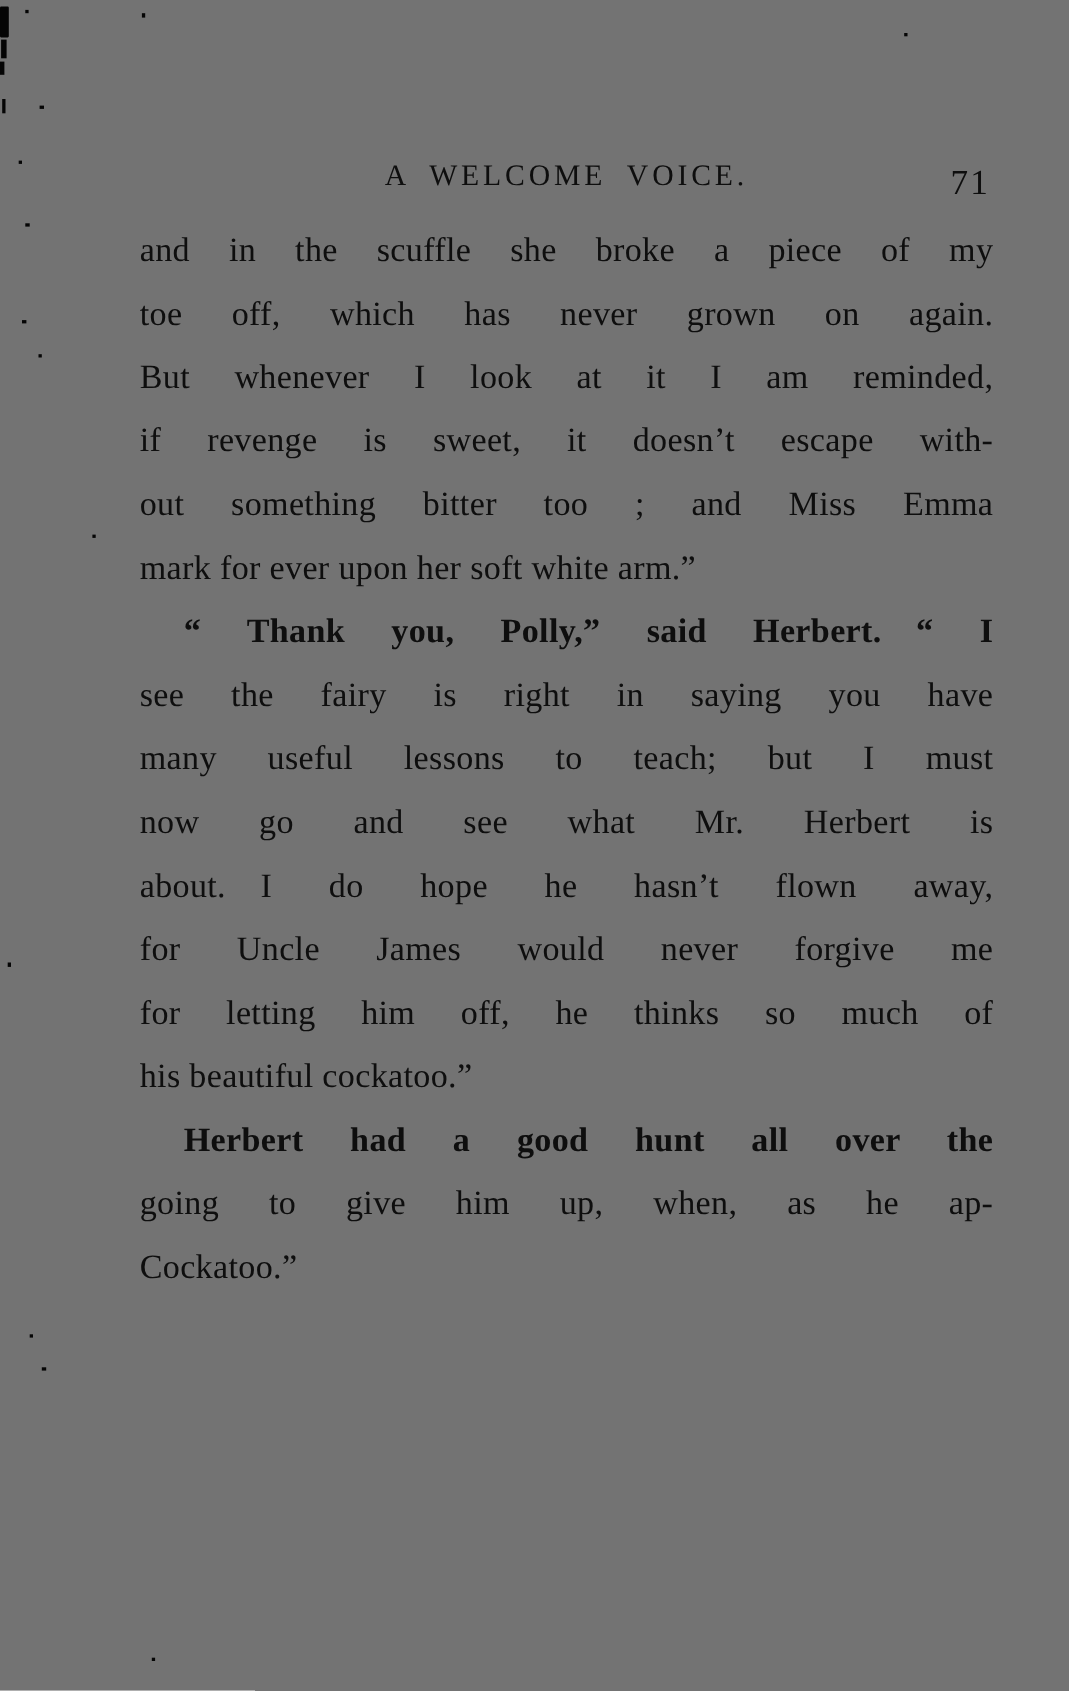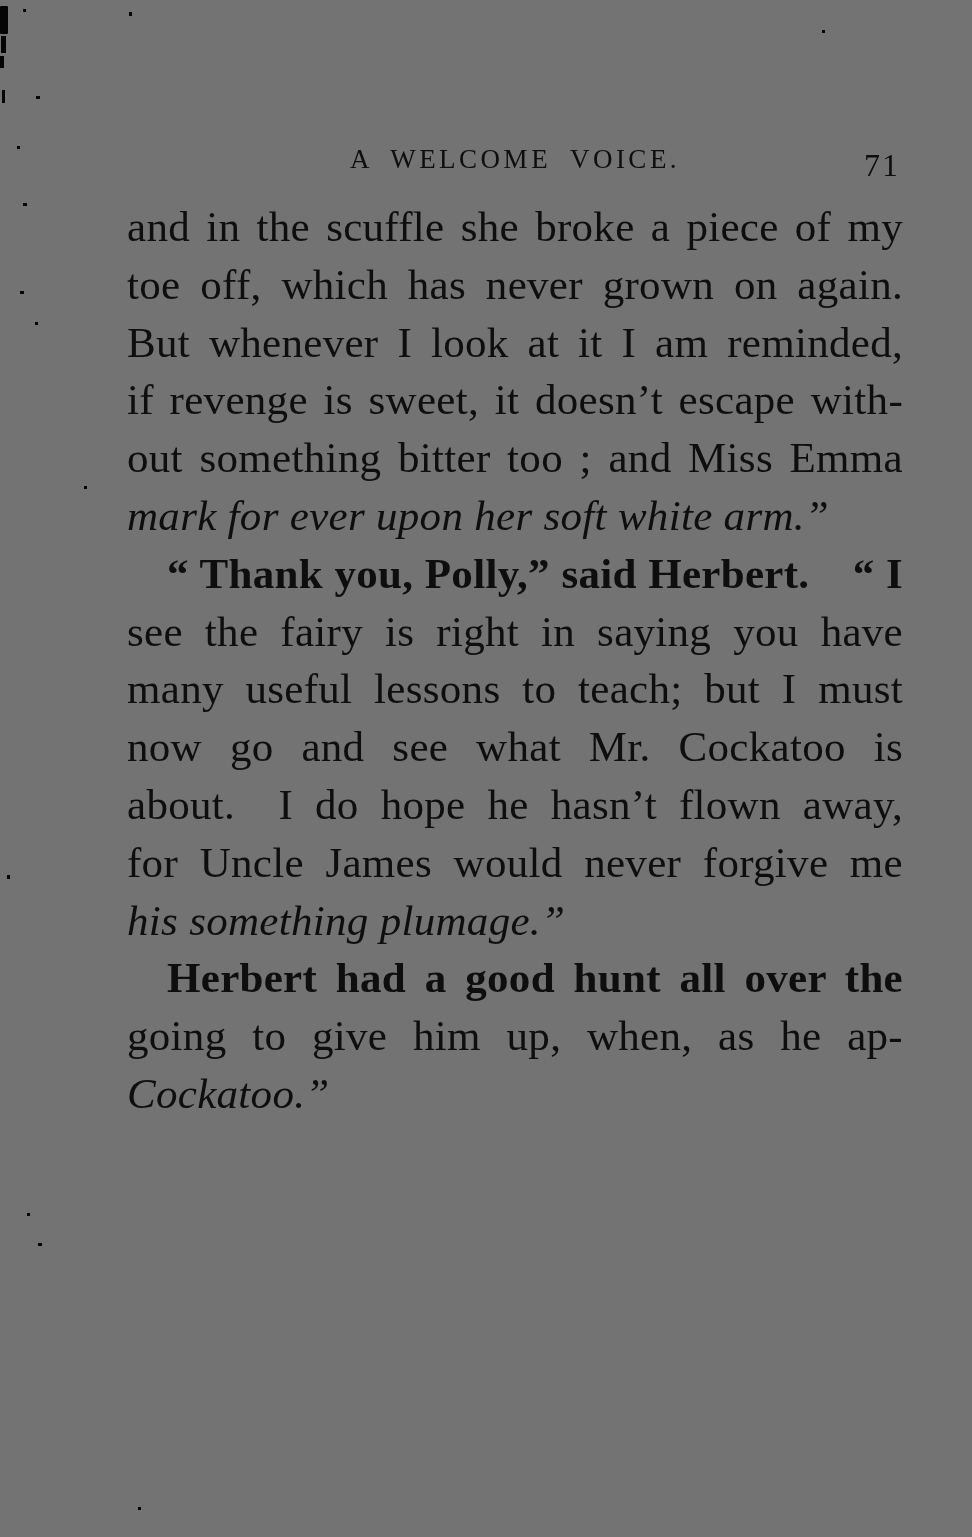--- a/index.html
+++ b/index.html
@@ -34,33 +34,32 @@
     right: 72px;
     font-size: 32px;
     letter-spacing: 2px;
   }
   
   .text-block {
     position: absolute;
     top: 198px;
     left: 127px;
     width: 776px;
-    font-size: 43px;
+    font-size: 31px;
     line-height: 57.8px;
     letter-spacing: 0.3px;
   }
   .line {
     text-align: justify;
     text-align-last: justify;
     white-space: normal;
   }
   .line.no-justify {
     text-align: right;
     text-align-last: left;
-    font-style: italic;
   }
   .line.indent {
     text-indent: 40px;
     font-weight: bold;
   }
   
   .artifact {
     position: absolute;
     background: #050505;
   }
@@ -113,22 +112,23 @@
   <main class="text-block">
       <div class="line">and in the scuffle she broke a piece of my</div>
       <div class="line">toe off, which has never grown on again.</div>
       <div class="line">But whenever I look at it I am reminded,</div>
       <div class="line">if revenge is sweet, it doesn’t escape with-</div>
       <div class="line">out something bitter too ; and Miss Emma</div>
       <div class="line no-justify">mark for ever upon her soft white arm.”</div>
       <div class="line indent">“ Thank you, Polly,” said Herbert. “ I</div>
       <div class="line">see the fairy is right in saying you have</div>
       <div class="line">many useful lessons to teach; but I must</div>
-      <div class="line">now go and see what Mr. Cockatoo is</div>
+      <div class="line">now go and see what Mr. Herbert is</div>
       <div class="line">about. I do hope he hasn’t flown away,</div>
       <div class="line">for Uncle James would never forgive me</div>
-      <div class="line no-justify">his something plumage.”</div>
+      <div class="line">for letting him off, he thinks so much of</div>
+      <div class="line no-justify">his beautiful cockatoo.”</div>
       <div class="line indent">Herbert had a good hunt all over the</div>
       <div class="line">going to give him up, when, as he ap-</div>
       <div class="line no-justify">Cockatoo.”</div>
     </main>
 
 </div>
 
 </body></html>

